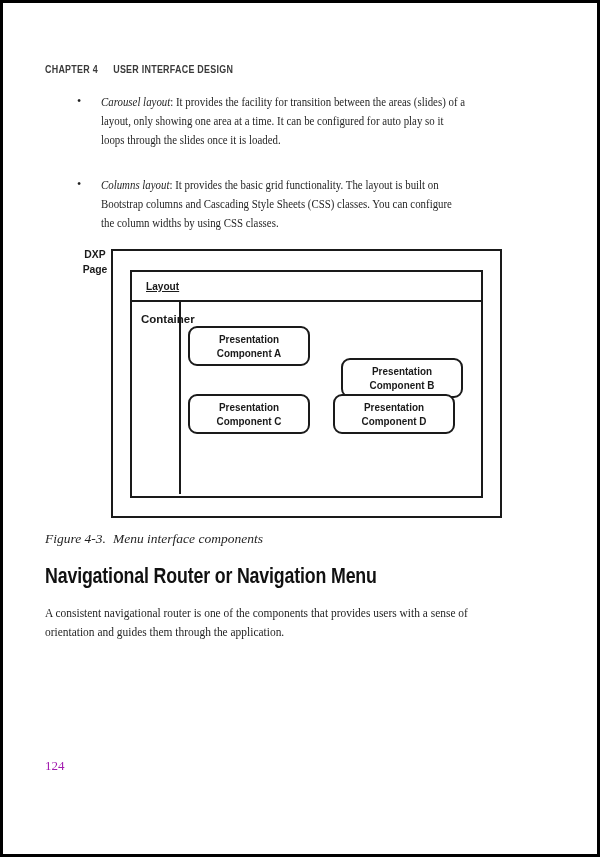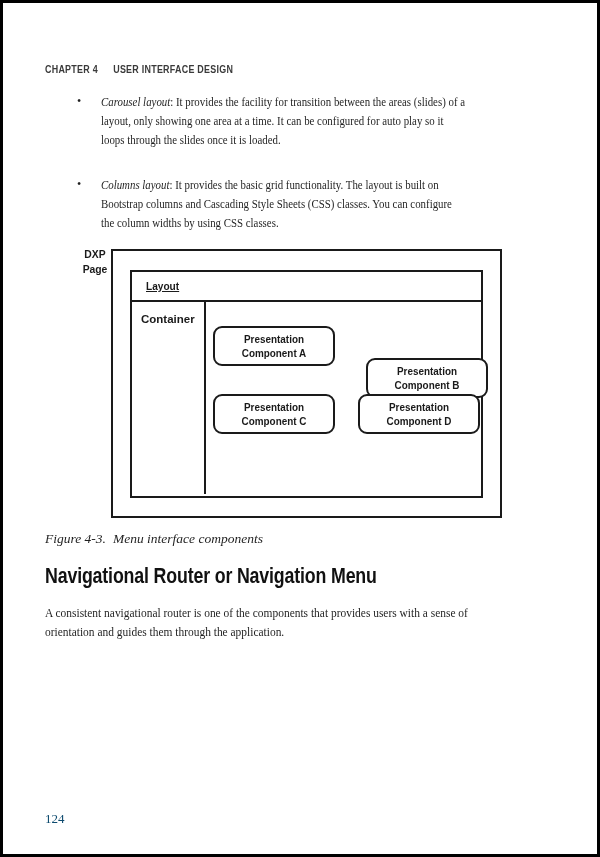--- a/index.html
+++ b/index.html
@@ -58,21 +58,21 @@
     height:30px;border-bottom:2px solid #1a1a1a;
     display:flex;align-items:center;padding-left:14px;text-decoration:underline;
   }
   .diagram .lbl{
     font-family:"Liberation Sans", sans-serif;font-weight:700;
     font-size:11.5px;color:#1a1a1a;white-space:nowrap;
     transform:scaleX(0.88);transform-origin:left center;
   }
   .layout-body{display:flex;height:192px;}
   .container-col{
-    width:74px;border-right:2px solid #1a1a1a;
+    width:49px;border-right:2px solid #1a1a1a;
     padding:7px 0 0 9px;
   }
   .components-area{flex:1;position:relative;}
   .component-box{
     position:absolute;width:122px;height:40px;
     border:2px solid #1a1a1a;border-radius:9px;
     display:flex;align-items:center;justify-content:center;
     padding:0 0;background:#ffffff;
   }
   .component-box .component-label{
@@ -101,22 +101,22 @@
     letter-spacing:-0.2px;
   }
   .section-body{
     position:absolute;left:42px;top:600px;margin:0;
     width:532px;font-size:13px;line-height:19px;color:#1f1f1f;
     transform:scaleX(0.88);transform-origin:left top;
   }
 
   
   .folio{
-    position:absolute;left:42px;top:808px;
-    font-size:13px;color:#0c4a6e;
+    position:absolute;left:42px;top:755px;
+    font-size:13px;color:#a21caf;
   }
 </style>
 </head>
 <body>
 
 <div class="page">
 
   <div class="running-head">
     <span class="chap">CHAPTER 4</span><span>USER INTERFACE DESIGN</span>
   </div>

